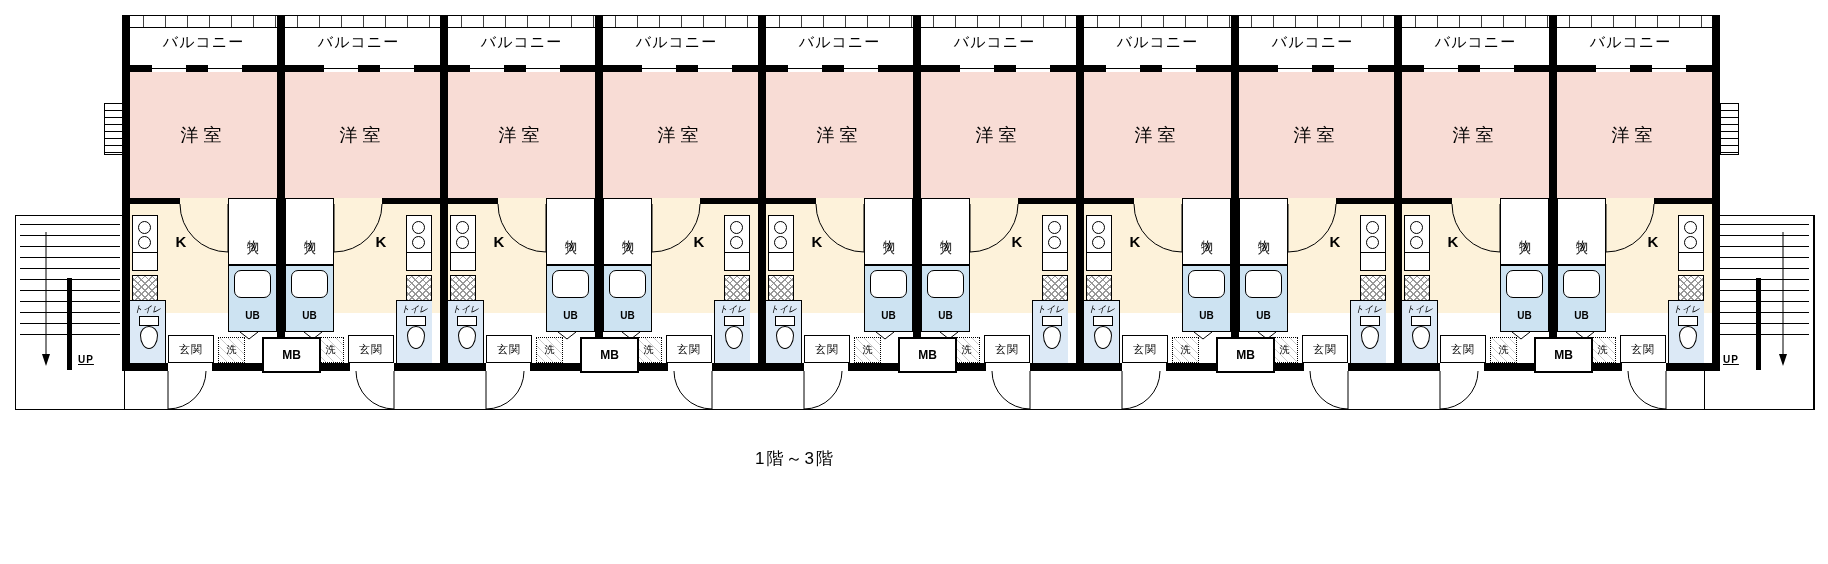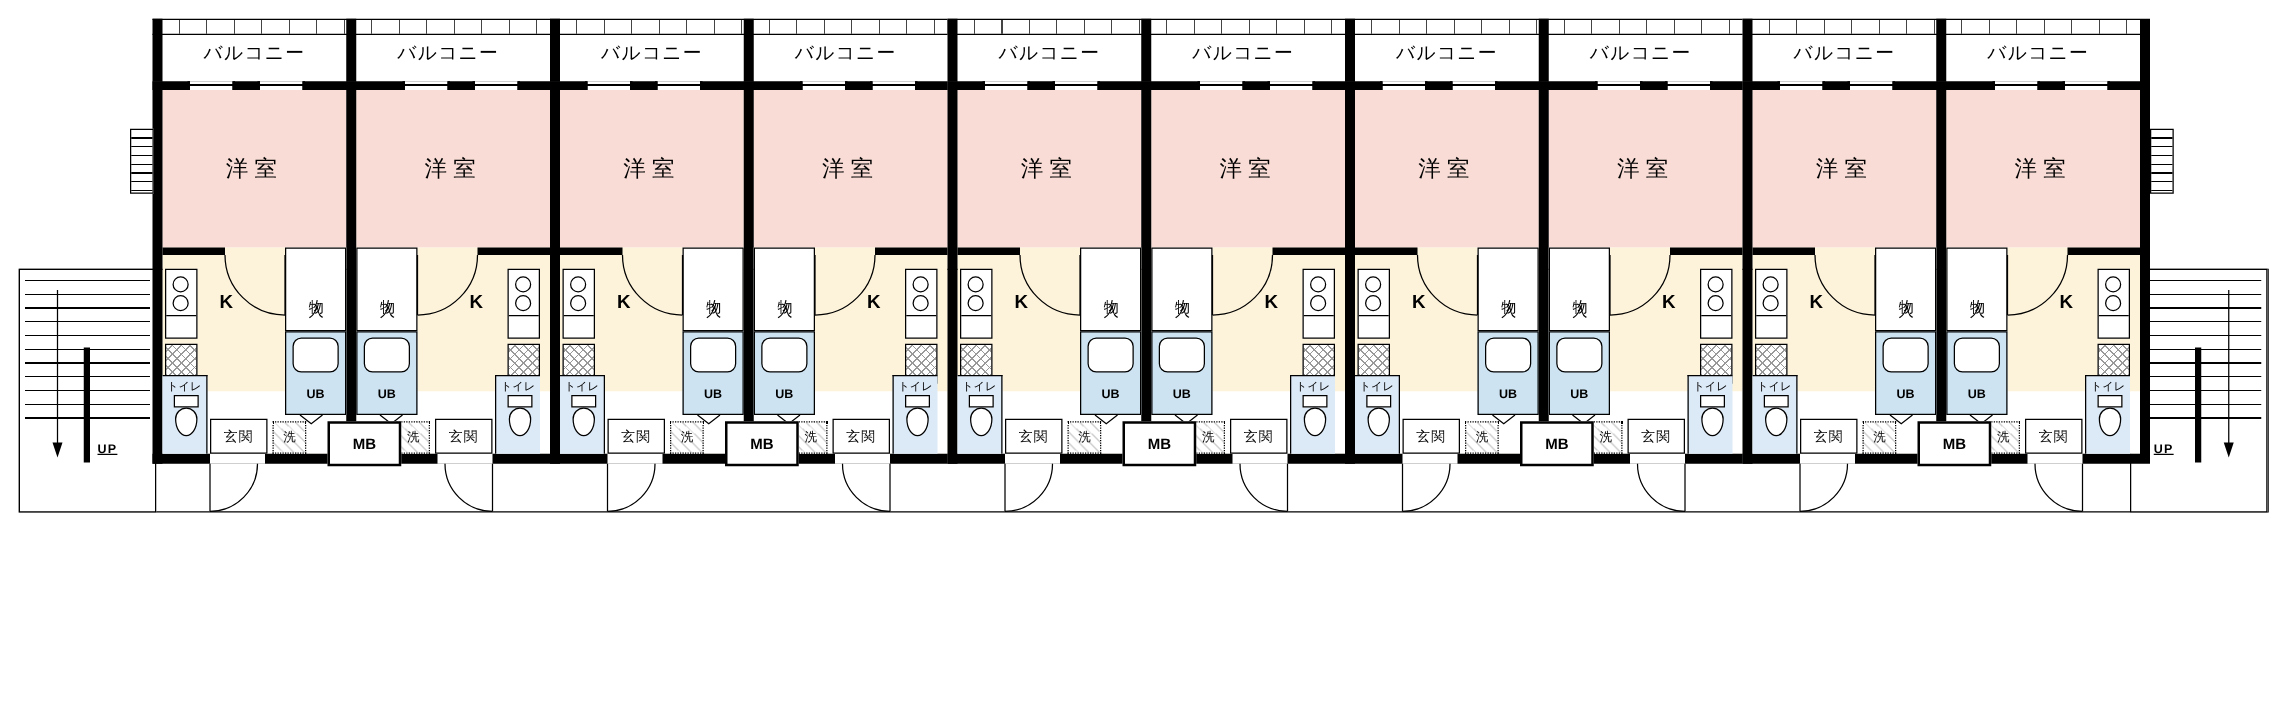--- a/index.html
+++ b/index.html
@@ -80,21 +80,21 @@
   .storage.L{left:106px;} .storage.R{left:163px;}
   .storage-label{writing-mode:vertical-rl;text-orientation:upright;font-size:12px;letter-spacing:2px;}
 
   
   .ub{top:250px;width:49px;height:67px;background:var(--bath-fill);border:1.5px solid #000;box-sizing:border-box;}
   .ub.L{left:106px;} .ub.R{left:163px;}
   .tub{position:absolute;left:5px;top:4px;width:35px;height:26px;background:#fff;border:1px solid #000;border-radius:7px;}
   .ub-label{position:absolute;left:0;top:44px;width:100%;text-align:center;font-size:10px;font-weight:600;}
 
   
-  .toilet{top:285px;width:36px;height:63px;background:var(--toilet-fill);box-sizing:border-box;}
+  .toilet{top:285px;width:36px;height:63px;background:var(--toilet-fill);box-sizing:border-box;font-style:italic;}
   .toilet.L{left:8px;border-top:1px solid #000;border-right:1px solid #000;}
   .toilet.R{left:274px;border-top:1px solid #000;border-left:1px solid #000;}
   .toilet-label{position:absolute;left:0;top:2px;width:100%;text-align:center;font-size:9px;}
   .wc-tank{position:absolute;left:9px;top:15px;width:18px;height:8px;background:#fff;border:1px solid #000;}
   .wc-bowl{position:absolute;left:10px;top:25px;width:16px;height:21px;background:#fff;border:1px solid #000;
            border-radius:50% 50% 50% 50%/40% 40% 60% 60%;}
 
   
   .genkan{top:320px;width:46px;height:28px;background:#fff;border:1px solid #000;box-sizing:border-box;
           display:flex;align-items:center;justify-content:center;font-size:11px;letter-spacing:1px;}
@@ -616,14 +616,15 @@
       <polyline points="118,317 127,324 136,317"></polyline>
       <polyline points="182,317 191,324 200,317"></polyline>
     </svg>
   </div>
 </div>
     <div class="abs bld-right-wall"></div>
     <div class="abs ladder left"></div>
     <div class="abs ladder right"></div>
   </div>
 
+  <div class="abs caption">1階～3階</div>
 
 </div>
 
 </body></html>

